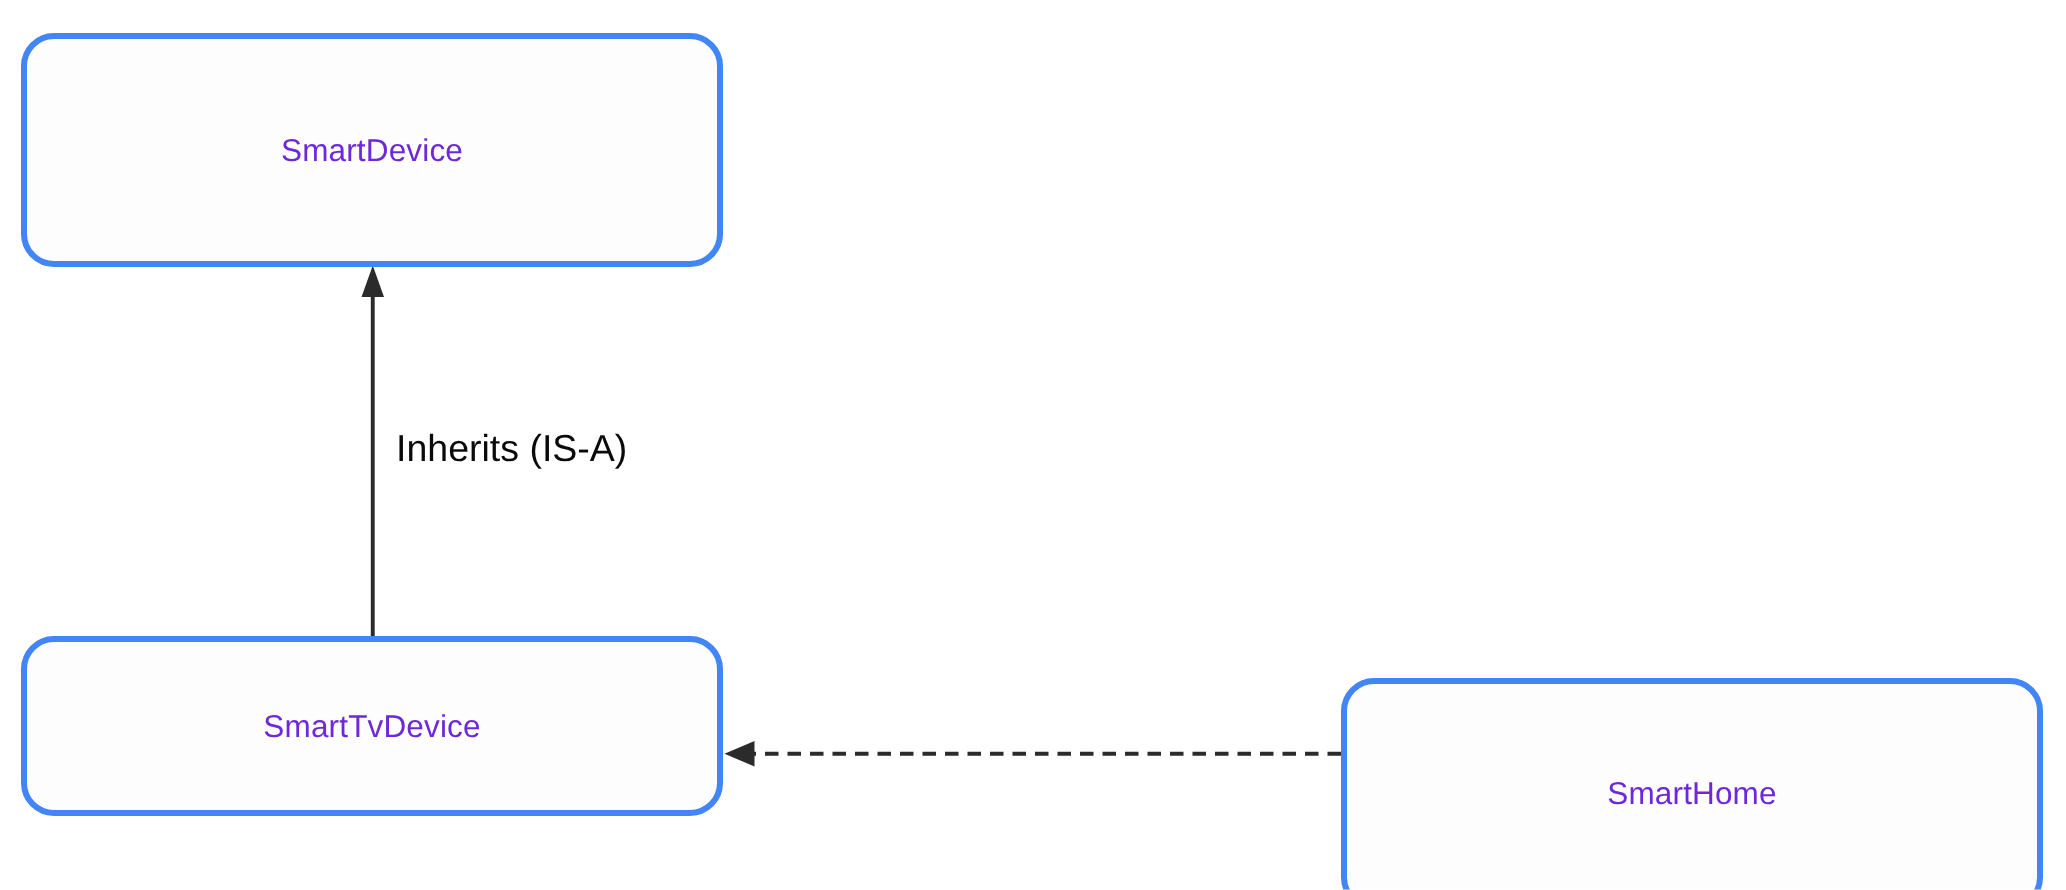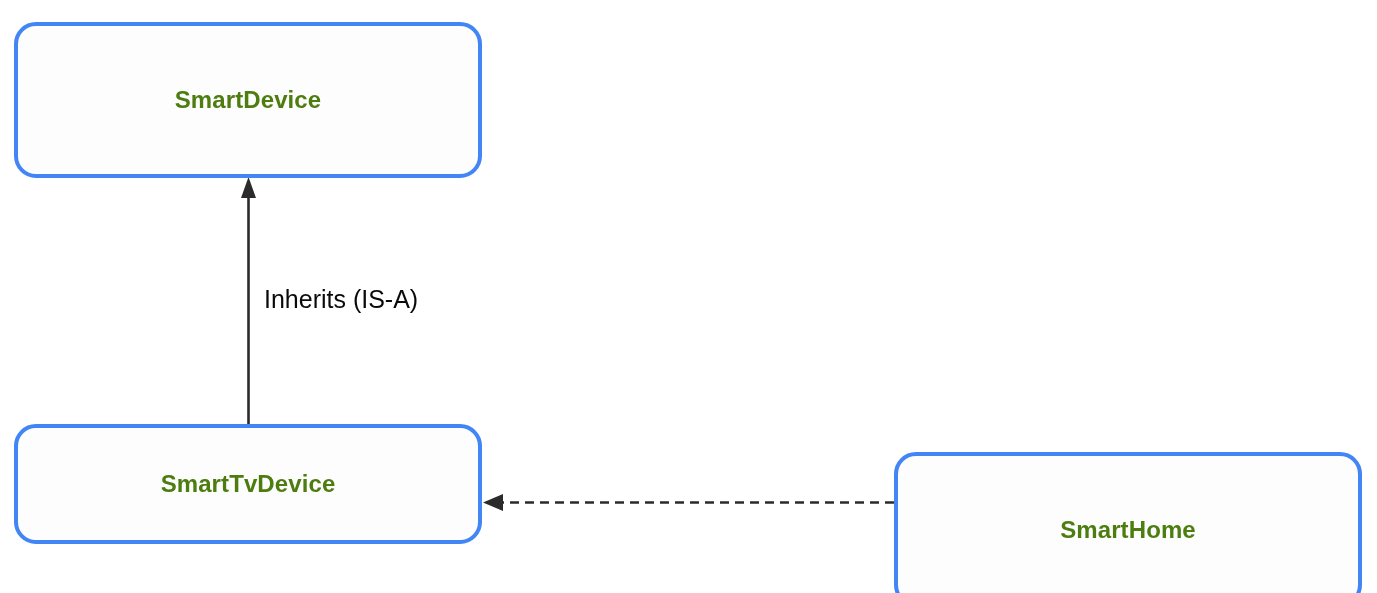--- a/index.html
+++ b/index.html
@@ -31,24 +31,24 @@
     box-sizing: border-box;
     background: #fdfdfd;
     border: 4px solid #4285f4;
     border-radius: 22px;
     display: flex;
     align-items: center;
     justify-content: center;
   }
   .node-label {
     font-family: "Liberation Sans", sans-serif;
-    font-size: 24px;
-    font-weight: 700;
+    font-size: 21px;
+    font-weight: 400;
     letter-spacing: 0.1px;
-    color: #4d7c0f;
+    color: #6d28d9;
     white-space: nowrap;
     line-height: 1;
   }
 
   #node-smartdevice   { left: 14px;  top: 22px;  width: 468px; height: 156px; }
   #node-smarttvdevice { left: 14px;  top: 424px; width: 468px; height: 120px; }
   #node-smarthome     { left: 894px; top: 424px; width: 468px; height: 155px; margin-top: 28px; }
 
   
   #edge-layer {

